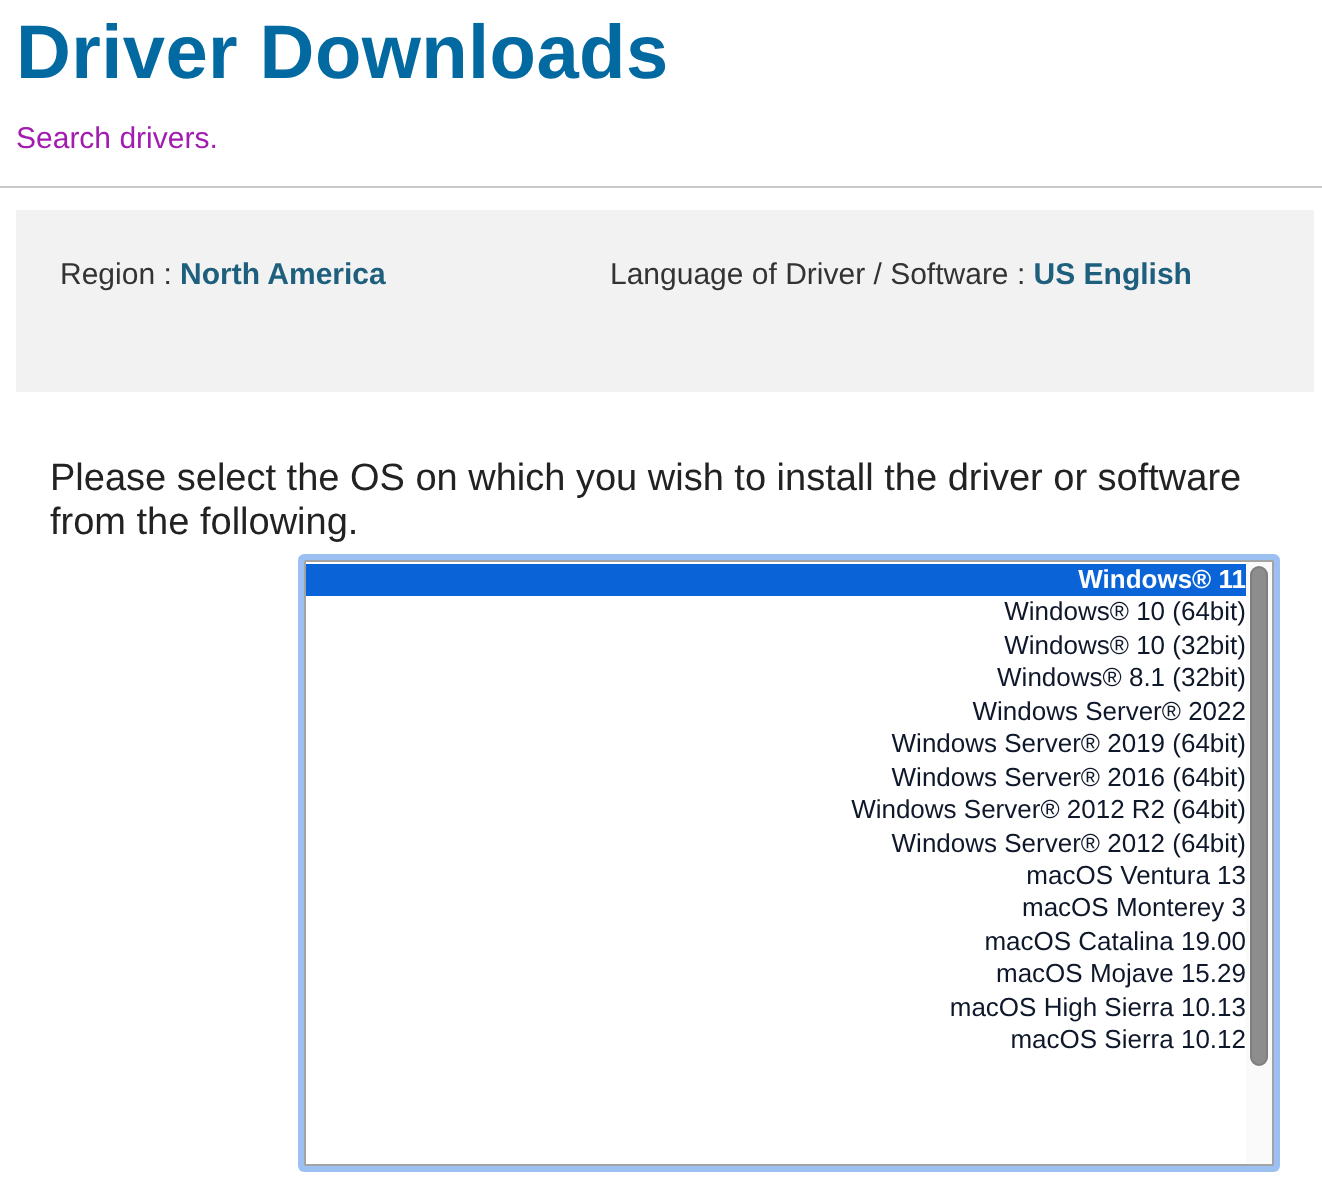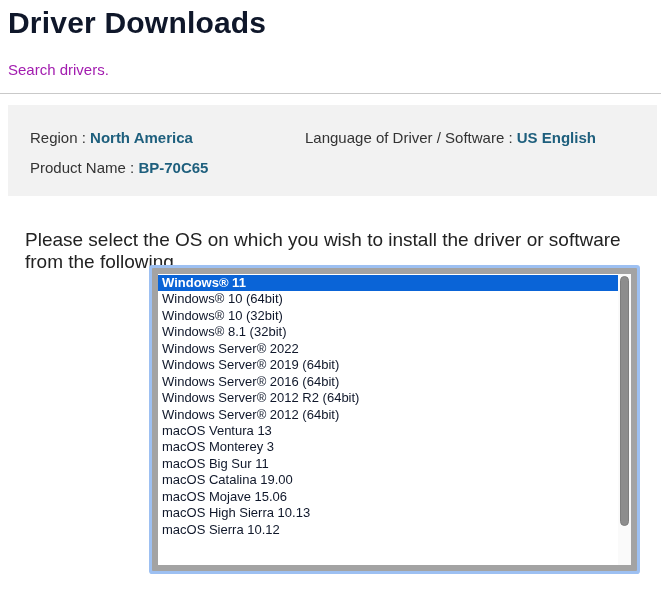--- a/index.html
+++ b/index.html
@@ -12,23 +12,23 @@
     position: relative;
     width: 661px;
     height: 596px;
     background: #ffffff;
     overflow: hidden;
   }
   .page-title {
     position: absolute;
     left: 8px;
     top: 6px;
-    font-size: 30px;
+    font-size: 38px;
     font-weight: bold;
-    color: #0f172a;
+    color: #0369a1;
     letter-spacing: 0.2px;
   }
   .subtitle {
     position: absolute;
     left: 8px;
     top: 61px;
     font-size: 15px;
     color: #a21caf;
   }
   .divider {
@@ -66,28 +66,29 @@
   .instruction {
     position: absolute;
     left: 25px;
     top: 229px;
     font-size: 19px;
     color: #222222;
   }
   .listbox {
     position: absolute;
     left: 152px;
-    top: 268px;
+    top: 280px;
     width: 485px;
     height: 303px;
     background: #ffffff;
-    border: 6px solid #a3a3a3;
+    border: 1px solid #a3a3a3;
     box-shadow: 0 0 0 3px #9dc0f2;
     border-radius: 1px;
     overflow: hidden;
+    text-align: right;
   }
   .option-list {
     position: absolute;
     left: 0;
     top: 1px;
     right: 13px;
     bottom: 0;
   }
   .os-option {
     height: 16.45px;
@@ -132,41 +133,39 @@
 
   <div class="subtitle">Search drivers.</div>
 
   <hr class="divider">
 
   <div class="info-panel">
     <div class="info-row row-language"><span>Language of Driver / Software : </span><a class="info-link">US English</a></div>
 
     <div class="info-row row-region"><span>Region : </span><a class="info-link">North America</a></div>
 
-    <div class="info-row row-product"><span>Product Name : </span><a class="info-link">BP-70C65</a></div>
   </div>
 
   <div class="instruction">Please select the OS on which you wish to install the driver or software from the following.</div>
 
   <div class="listbox">
     <div class="option-list">
         <div class="os-option selected">Windows® 11</div>
         <div class="os-option">Windows® 10 (64bit)</div>
         <div class="os-option">Windows® 10 (32bit)</div>
         <div class="os-option">Windows® 8.1 (32bit)</div>
         <div class="os-option">Windows Server® 2022</div>
         <div class="os-option">Windows Server® 2019 (64bit)</div>
         <div class="os-option">Windows Server® 2016 (64bit)</div>
         <div class="os-option">Windows Server® 2012 R2 (64bit)</div>
         <div class="os-option">Windows Server® 2012 (64bit)</div>
         <div class="os-option">macOS Ventura 13</div>
         <div class="os-option">macOS Monterey 3</div>
-        <div class="os-option">macOS Big Sur 11</div>
         <div class="os-option">macOS Catalina 19.00</div>
-        <div class="os-option">macOS Mojave 15.06</div>
+        <div class="os-option">macOS Mojave 15.29</div>
         <div class="os-option">macOS High Sierra 10.13</div>
         <div class="os-option">macOS Sierra 10.12</div>
       </div>
     <div class="scrollbar-track">
       <div class="scrollbar-thumb"></div>
     </div>
   </div>
 
 </div>
 

